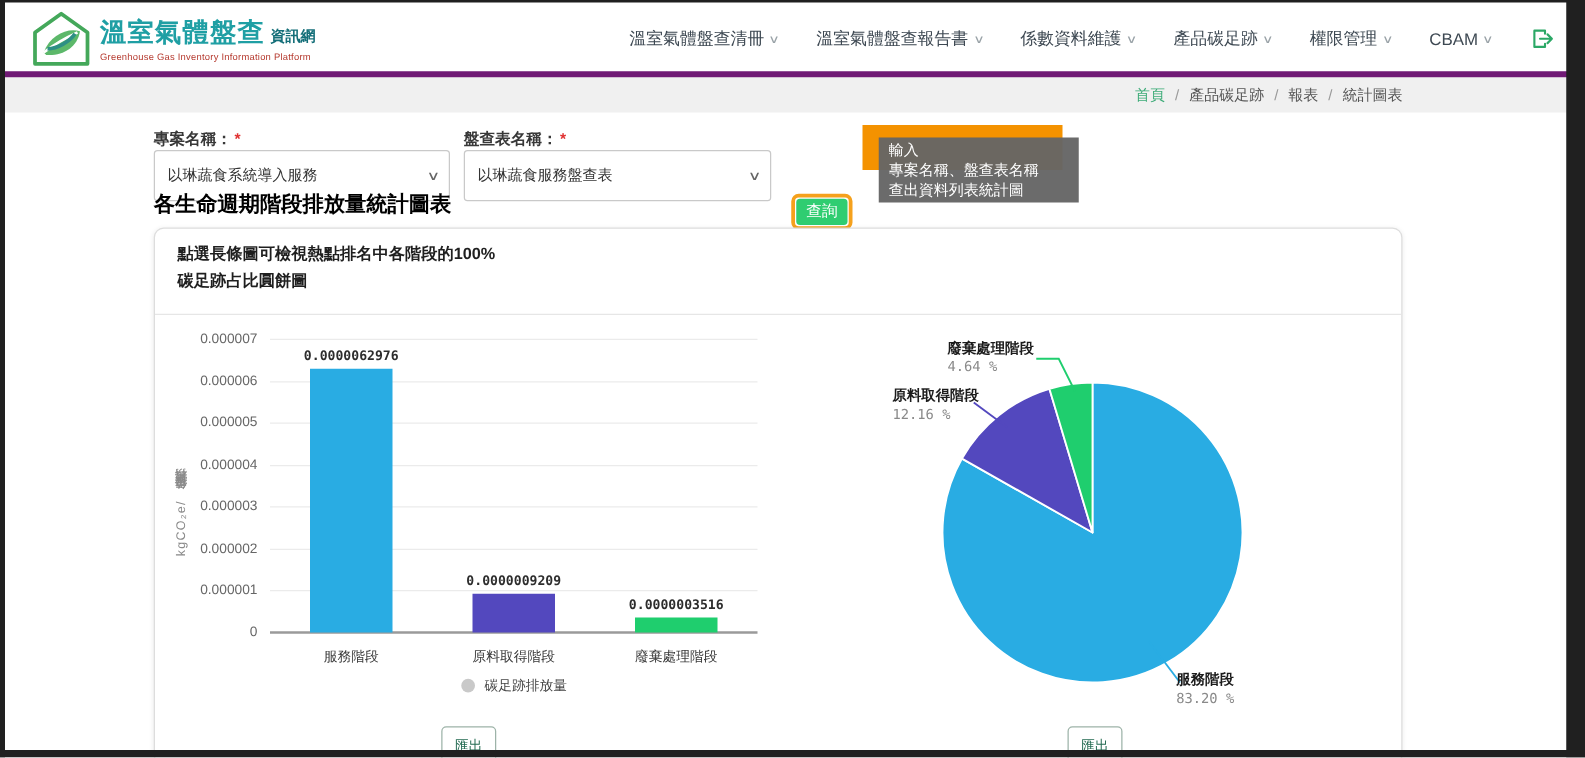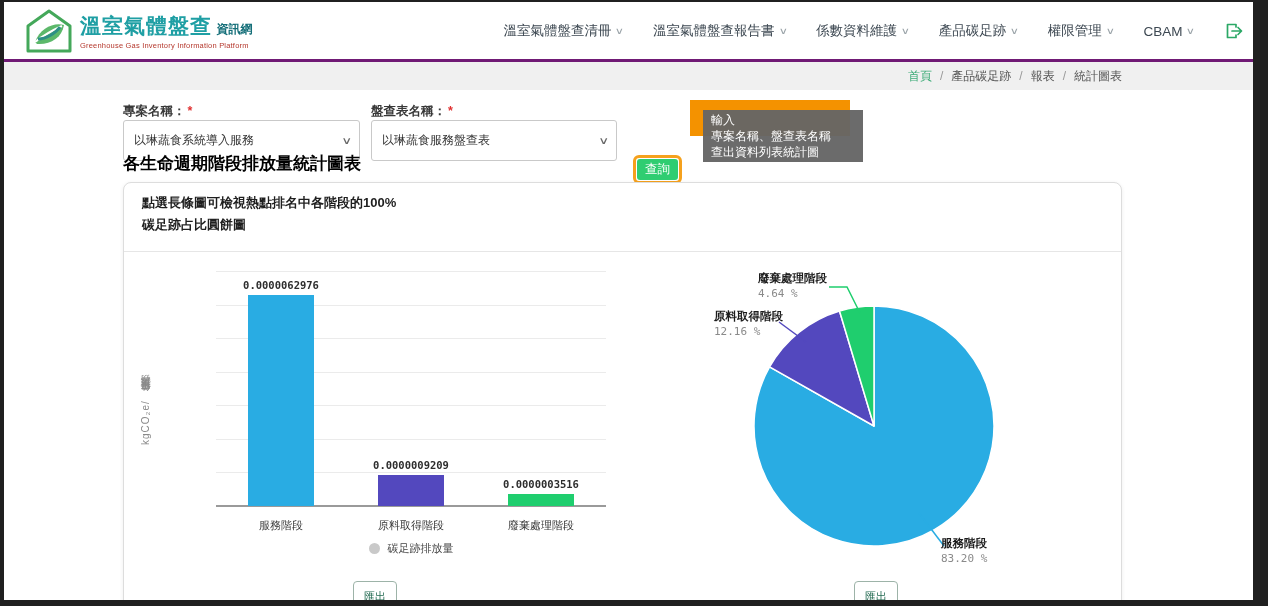--- a/index.html
+++ b/index.html
@@ -7,21 +7,21 @@
   body { position:relative; background:#fff; font-family:"Liberation Sans", sans-serif; overflow:hidden; color:#333; }
 
   
   .frame { position:absolute; background:#202020; z-index:60; }
   .frame.top { left:0; top:0; width:1268px; height:2px; }
   .frame.left { left:0; top:0; width:4px; height:606px; }
   .frame.right { left:1253px; top:0; width:15px; height:606px; }
   .frame.bottom { left:0; top:600px; width:1268px; height:6px; }
 
   
-  .header { position:absolute; left:0; top:0; width:1268px; height:62px; background:#fff; border-bottom:3px solid #701a75; }
+  .header { position:absolute; left:0; top:0; width:1268px; height:62px; background:#fff; border-bottom:5px solid #701a75; }
   .logo { position:absolute; left:26px; top:9px; display:flex; align-items:center; gap:8px; cursor:pointer; }
   .logo-text-main { font-size:21px; font-weight:bold; color:#1f9fa4; letter-spacing:1px; }
   .logo-text-suffix { font-size:12px; font-weight:bold; color:#156f79; }
   .logo-text-sub { font-size:7.5px; color:#b5392e; margin-top:1px; letter-spacing:.2px; }
   .nav { position:absolute; right:24px; top:0; height:62px; display:flex; gap:30px; }
   .nav-item { font-size:13.5px; color:#3d4852; cursor:pointer; white-space:nowrap; display:flex; align-items:center; gap:5px; }
   .nav-chevron { font-size:9px; color:#9aa3a8; transform:scaleX(1.4); }
   .logout { display:flex; align-items:center; cursor:pointer; }
 
   
@@ -173,20 +173,30 @@
 <div class="card">
   <div class="card-hints">
     <div>點選長條圖可檢視熱點排名中各階段的100%</div>
     <div>碳足跡占比圓餅圖</div>
   </div>
   <div class="card-divider"></div>
 
   <div class="charts-row">
 
     <div class="y-title">kgCO₂e/每件線上平台服務</div>
+    <div class="y-ticks">
+        <div class="ytick" style="top: 13px;">0.000007</div>
+        <div class="ytick" style="top: 46.5714px;">0.000006</div>
+        <div class="ytick" style="top: 80.1429px;">0.000005</div>
+        <div class="ytick" style="top: 113.714px;">0.000004</div>
+        <div class="ytick" style="top: 147.286px;">0.000003</div>
+        <div class="ytick" style="top: 180.857px;">0.000002</div>
+        <div class="ytick" style="top: 214.429px;">0.000001</div>
+        <div class="ytick" style="top: 248px;">0</div>
+      </div>
     <div class="bar-plot">
       <div class="baseline"></div>
     <div class="gridline" style="top: 0px;"></div>
         <div class="gridline" style="top: 33.5714px;"></div>
         <div class="gridline" style="top: 67.1429px;"></div>
         <div class="gridline" style="top: 100.714px;"></div>
         <div class="gridline" style="top: 134.286px;"></div>
         <div class="gridline" style="top: 167.857px;"></div>
         <div class="gridline" style="top: 201.429px;"></div>
         <div class="bar" style="left: 32px; width: 66px; top: 23.5806px; height: 211.419px; background: rgb(41, 172, 227);"></div>

